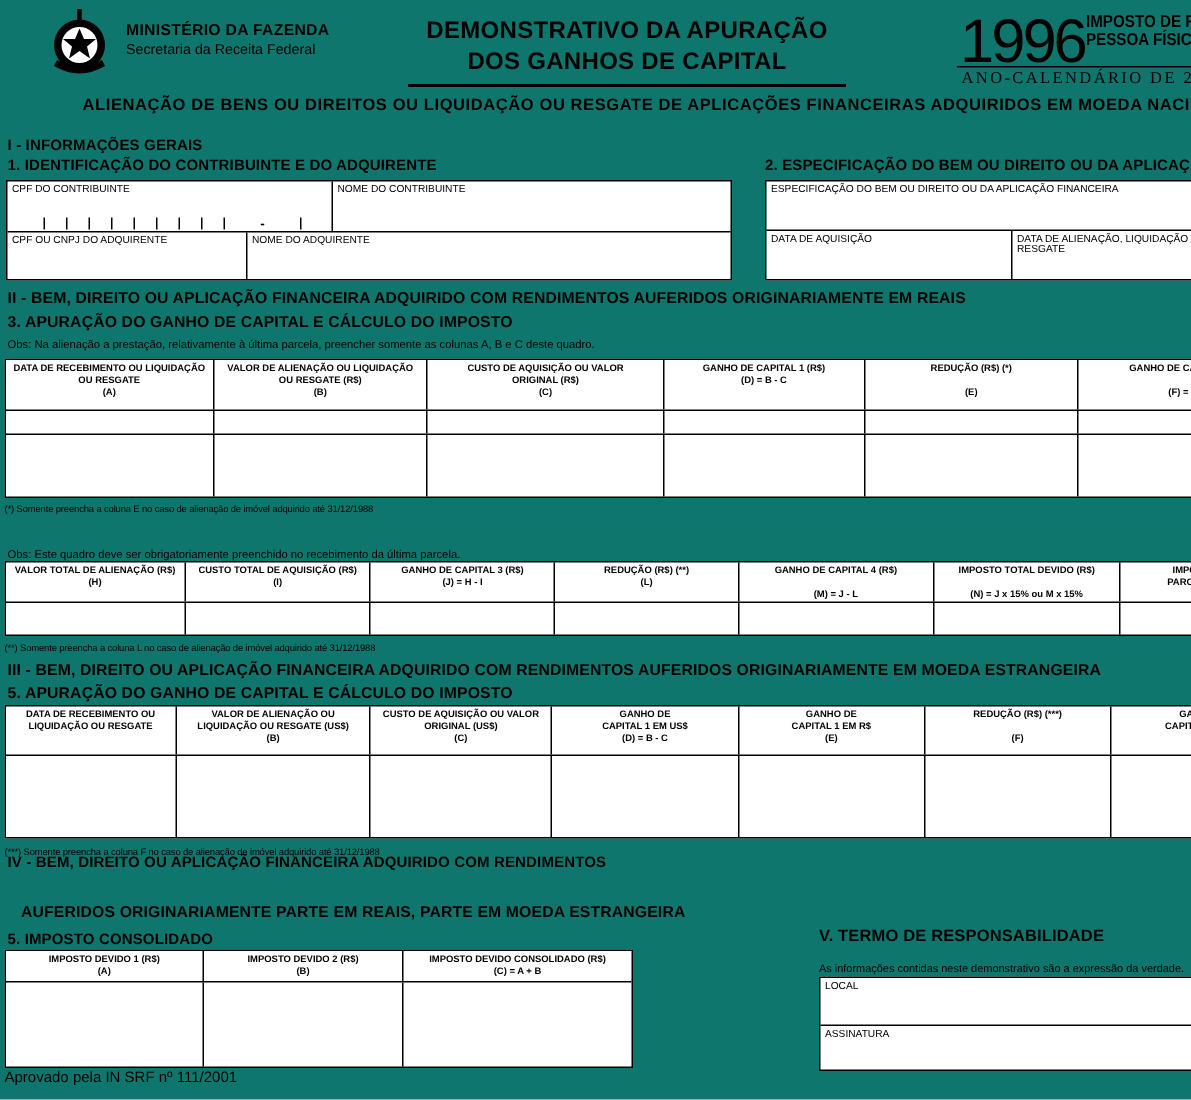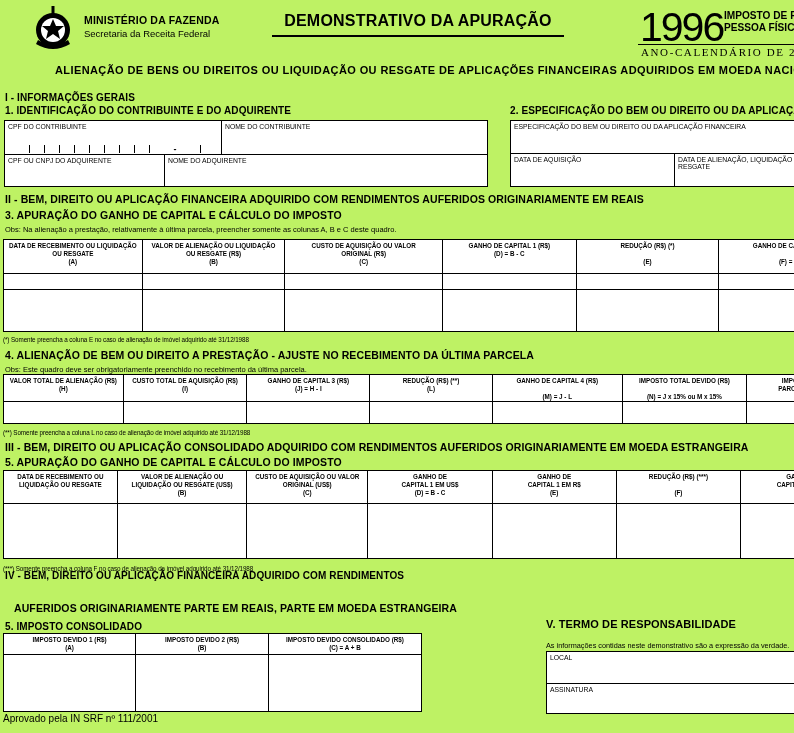--- a/index.html
+++ b/index.html
@@ -1,18 +1,18 @@
 <!DOCTYPE html>
 <html><head>
 <meta charset="utf-8">
 <style>
   * { margin:0; padding:0; box-sizing:border-box; }
   html,body { background:#e8e8e8; }
   #page {
-    position:relative; width:794px; height:733px; background:#bef264;
+    position:relative; width:794px; height:733px; background:#0f766e;
     overflow:hidden; font-family:"Liberation Sans", sans-serif; color:#000;
   }
   .abs { position:absolute; }
   .nowrap { white-space:nowrap; }
 
   
   #ministry-name { left:84px; top:14px; font-size:10.5px; font-weight:bold; letter-spacing:.2px; }
   #secretariat { left:84px; top:28px; font-size:9.5px; font-weight:normal; }
   #title-block { left:272px; top:10px; width:292px; text-align:center;
                  border-bottom:2px solid #000; padding-bottom:4px; }
@@ -63,20 +63,21 @@
     <circle cx="22" cy="24" r="17" fill="#000"></circle>
     <circle cx="22" cy="24" r="12" fill="#fff"></circle>
     <polygon points="22,13 25,20 33,20 27,25 29,33 22,28 15,33 17,25 11,20 19,20" fill="#000"></polygon>
     <path d="M5 38 Q22 48 39 38 L37 34 Q22 43 7 34 Z" fill="#000"></path>
   </svg>
   <div class="abs" id="ministry-name">MINISTÉRIO DA  FAZENDA</div>
   <div class="abs" id="secretariat">Secretaria da Receita Federal</div>
 
   <div class="abs" id="title-block">
     <div>DEMONSTRATIVO DA APURAÇÃO</div>
+    <div>DOS GANHOS DE CAPITAL</div>
   </div>
 
   <div class="abs" id="year-big">1996</div>
   <div class="abs" id="year-side">
     <div>IMPOSTO DE RENDA</div>
     <div>PESSOA FÍSICA</div>
   </div>
   <div class="abs" id="year-divider"></div>
   <div class="abs" id="year-bottom">ANO-CALENDÁRIO DE 2002</div>
 
@@ -173,21 +174,20 @@
       <div class="tcell" style="width:139px;"></div>
       <div class="tcell" style="width:143px;"></div>
       <div class="tcell" style="width:158px;"></div>
       <div class="tcell" style="width:134px;"></div>
       <div class="tcell" style="width:143px;"></div>
       <div class="tcell" style="width:150px;"></div>
     </div>
   </div>
   <div class="abs footnote" style="left:3px; top:336px;">(*) Somente preencha a coluna E no caso de alienação de imóvel adquirido até 31/12/1988</div>
 
-  <div class="abs sec-title" style="left:5px; top:349px; font-size:10.5px;">4. ALIENAÇÃO DE BEM OU DIREITO A PRESTAÇÃO - AJUSTE NO RECEBIMENTO DA ÚLTIMA PARCELA</div>
   <div class="abs obs" style="left:5px; top:365px;">Obs: Este quadro deve ser obrigatoriamente preenchido no recebimento da última parcela.</div>
 
   <div class="tbl" style="left:3px; top:374px; width:885px;">
     <div class="thead" style="height:27px;">
       <div class="hcell" style="width:120px;">VALOR TOTAL DE ALIENAÇÃO (R$)
 (H)</div>
       <div class="hcell" style="width:124px;">CUSTO TOTAL DE AQUISIÇÃO (R$)
 (I)</div>
       <div class="hcell" style="width:123px;">GANHO DE CAPITAL 3 (R$)
 (J) = H - I</div>
@@ -207,21 +207,21 @@
       <div class="tcell" style="width:124px;"></div>
       <div class="tcell" style="width:123px;"></div>
       <div class="tcell" style="width:123px;"></div>
       <div class="tcell" style="width:130px;"></div>
       <div class="tcell" style="width:125px;"></div>
       <div class="tcell" style="width:140px;"></div>
     </div>
   </div>
   <div class="abs footnote" style="left:3px; top:429px;">(**) Somente preencha a coluna L no caso de alienação de imóvel adquirido até 31/12/1988</div>
 
-  <div class="abs sec-title" style="left:5px; top:441px; font-size:10.5px;">III - BEM, DIREITO OU APLICAÇÃO CONSOLIDADO ADQUIRIDO COM RENDIMENTOS AUFERIDOS ORIGINARIAMENTE EM MOEDA ESTRANGEIRA</div>
+  <div class="abs sec-title" style="left:5px; top:441px; font-size:10.5px;">III - BEM, DIREITO OU APLICAÇÃO FINANCEIRA ADQUIRIDO COM RENDIMENTOS AUFERIDOS ORIGINARIAMENTE EM MOEDA ESTRANGEIRA</div>
   <div class="abs sec-title" style="left:5px; top:456px; font-size:10.5px;">5. APURAÇÃO DO GANHO DE CAPITAL E CÁLCULO DO IMPOSTO</div>
 
   <div class="tbl" style="left:3px; top:470px; width:864px;">
     <div class="thead" style="height:33px;">
       <div class="hcell" style="width:114px;">DATA DE RECEBIMENTO OU
 LIQUIDAÇÃO OU RESGATE</div>
       <div class="hcell" style="width:130px;">VALOR DE ALIENAÇÃO OU
 LIQUIDAÇÃO OU RESGATE (US$)
 (B)</div>
       <div class="hcell" style="width:121px;">CUSTO DE AQUISIÇÃO OU VALOR

